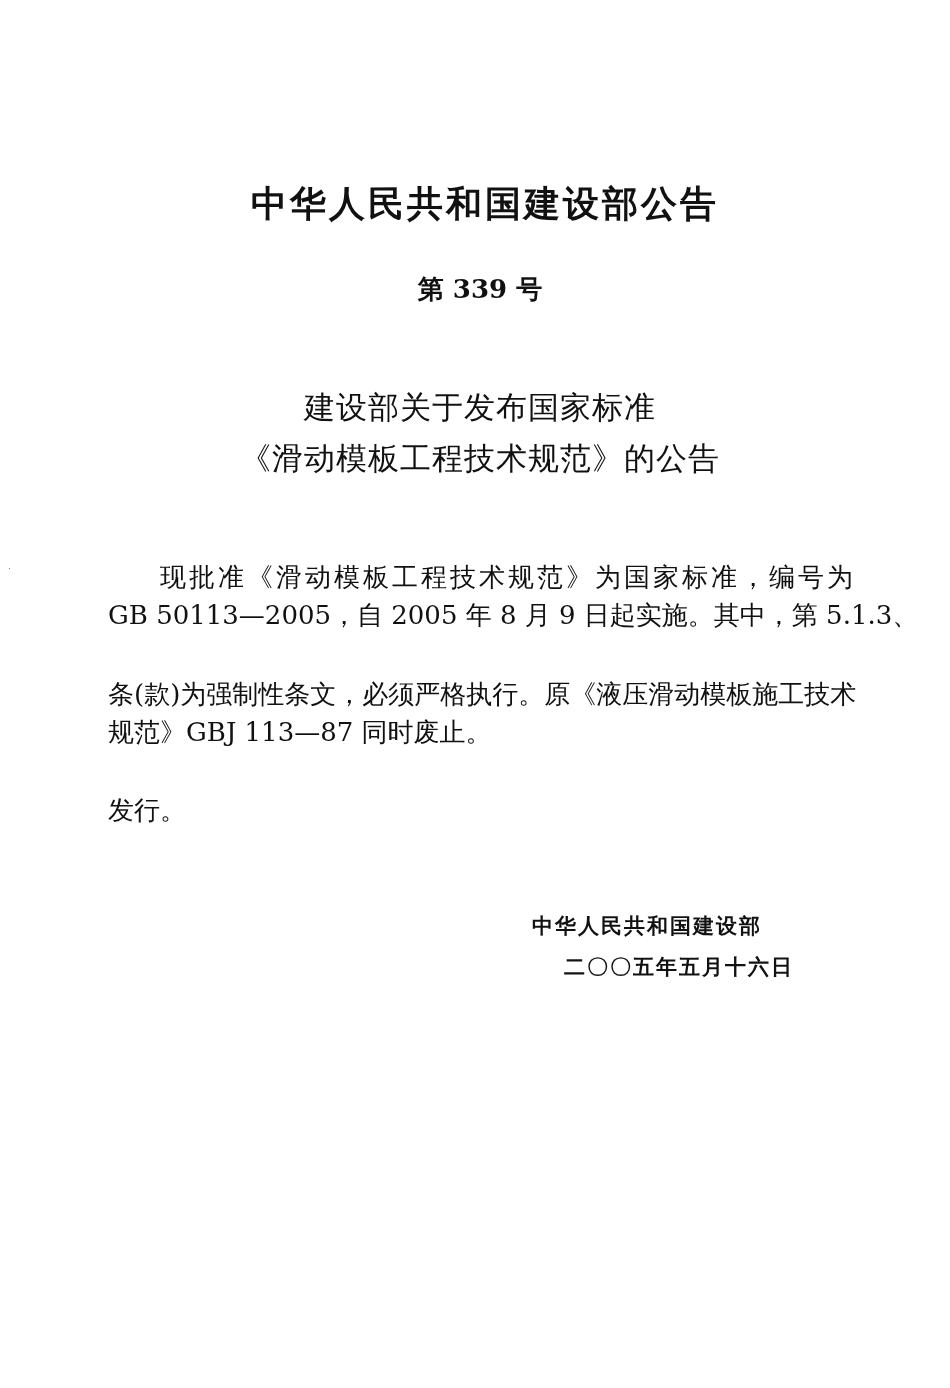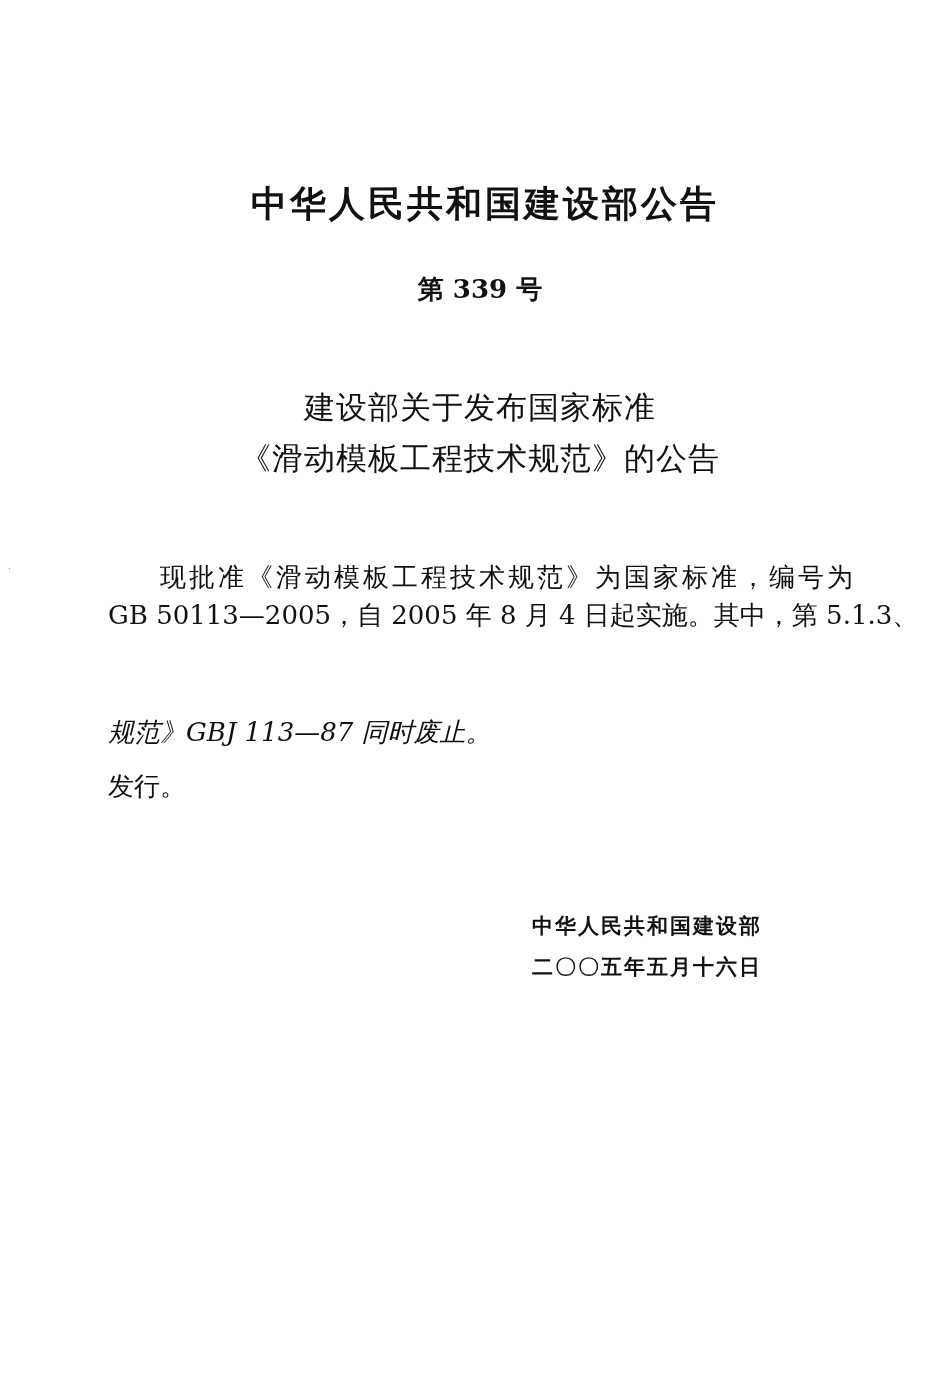--- a/index.html
+++ b/index.html
@@ -66,40 +66,41 @@
     .sign {
       position: absolute;
       left: 532px;
       font-size: 21px;
       font-weight: bold;
       font-family: Liberation Mono, monospace;
       letter-spacing: 2px;
       white-space: nowrap;
     }
     .sign.l1 { top: 912px; }
-    .sign.l2 { top: 953px; }
+    .sign.l2 { top: 953px; margin-left: 32px; }
     .speck {
       position: absolute;
       left: 9px; top: 568px;
       width: 1px; height: 1px;
       background: #888;
     }
   </style>
 </head>
 <body>
 
 <div class="page">
   <div class="speck"></div>
 
   <div class="title">中华人民共和国建设部公告</div>
   <div class="number">第 339 号</div>
 
   <div class="subtitle l1">建设部关于发布国家标准</div>
   <div class="subtitle l2">《滑动模板工程技术规范》的公告</div>
 
   <div class="body-line indent" style="top:562px;">现批准《滑动模板工程技术规范》为国家标准，编号为</div>
-  <div class="body-line" style="top:600px;">GB 50113—2005，自 2005 年 8 月 4 日起实施。其中，第 5.1.3、</div>
-  <div class="body-line last" style="top:717px;font-style:italic;">规范》GBJ 113—87 同时废止。</div>
-  <div class="body-line last" style="top:771px;">发行。</div>
+  <div class="body-line" style="top:600px;">GB 50113—2005，自 2005 年 8 月 9 日起实施。其中，第 5.1.3、</div>
+  <div class="body-line" style="top:679px;">条(款)为强制性条文，必须严格执行。原《液压滑动模板施工技术</div>
+  <div class="body-line last" style="top:717px;">规范》GBJ 113—87 同时废止。</div>
+  <div class="body-line last" style="top:795px;">发行。</div>
 
   <div class="sign l1">中华人民共和国建设部</div>
   <div class="sign l2">二〇〇五年五月十六日</div>
 </div>
 
 </body></html>

